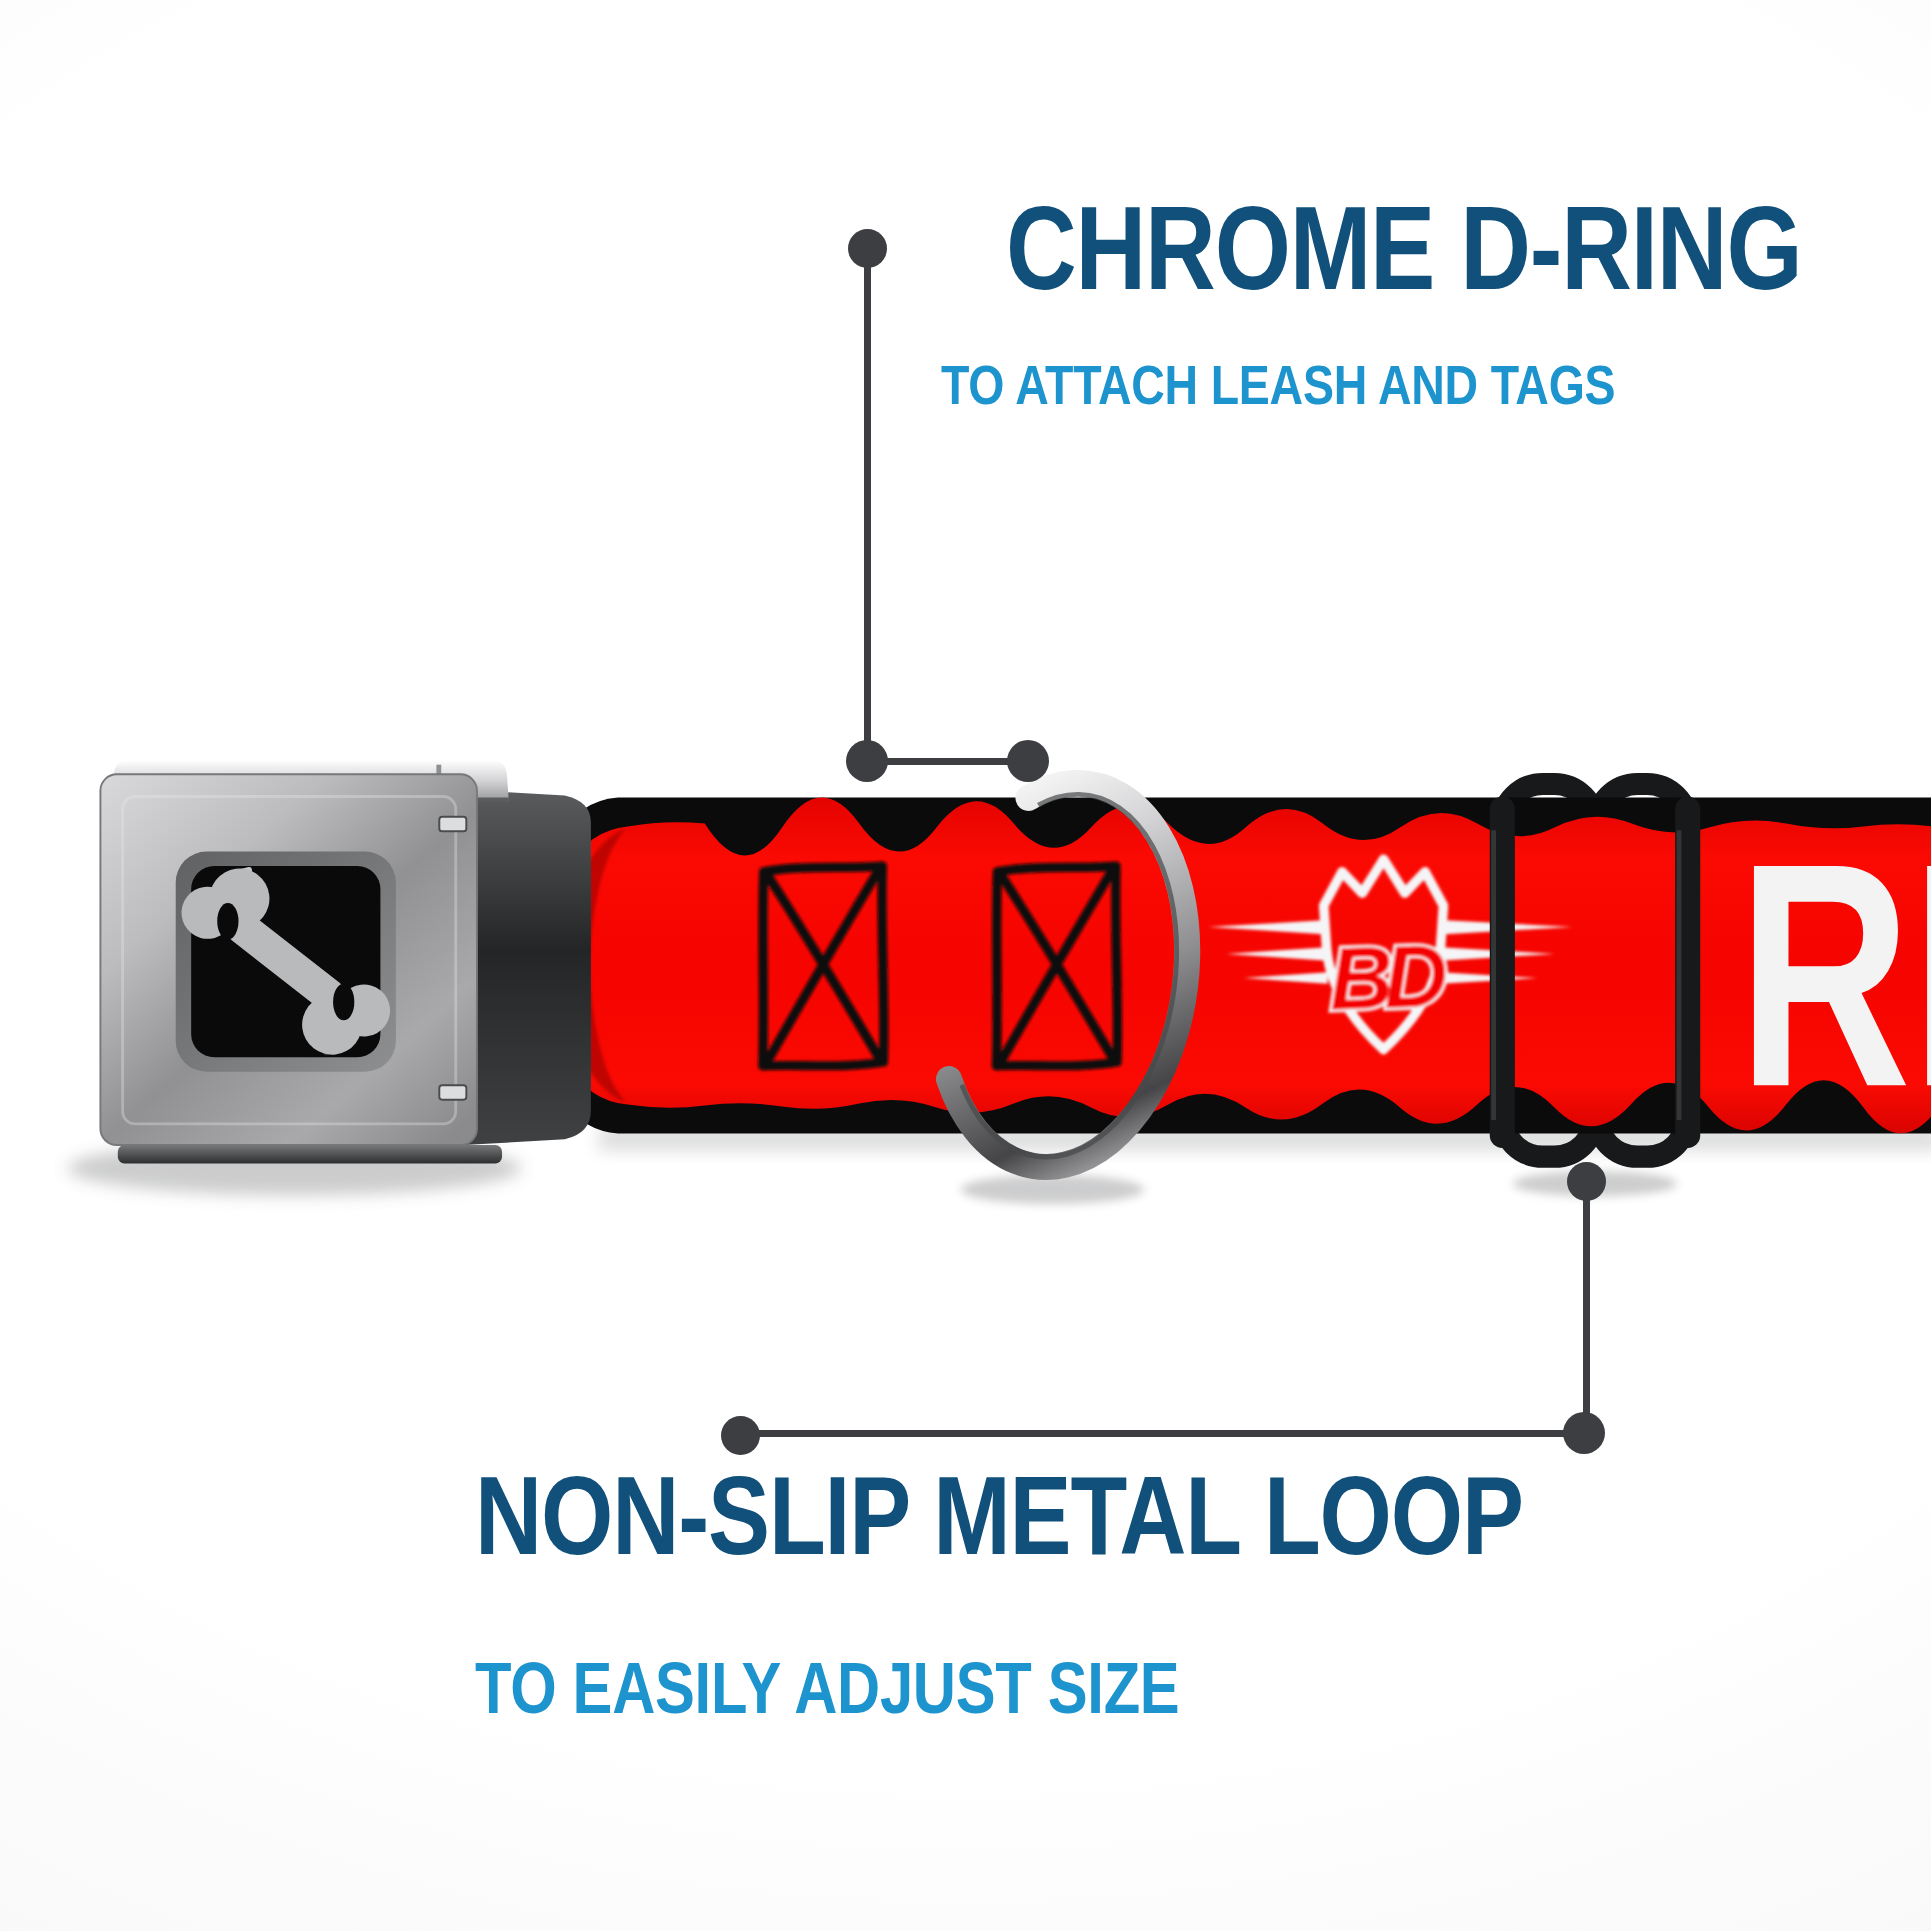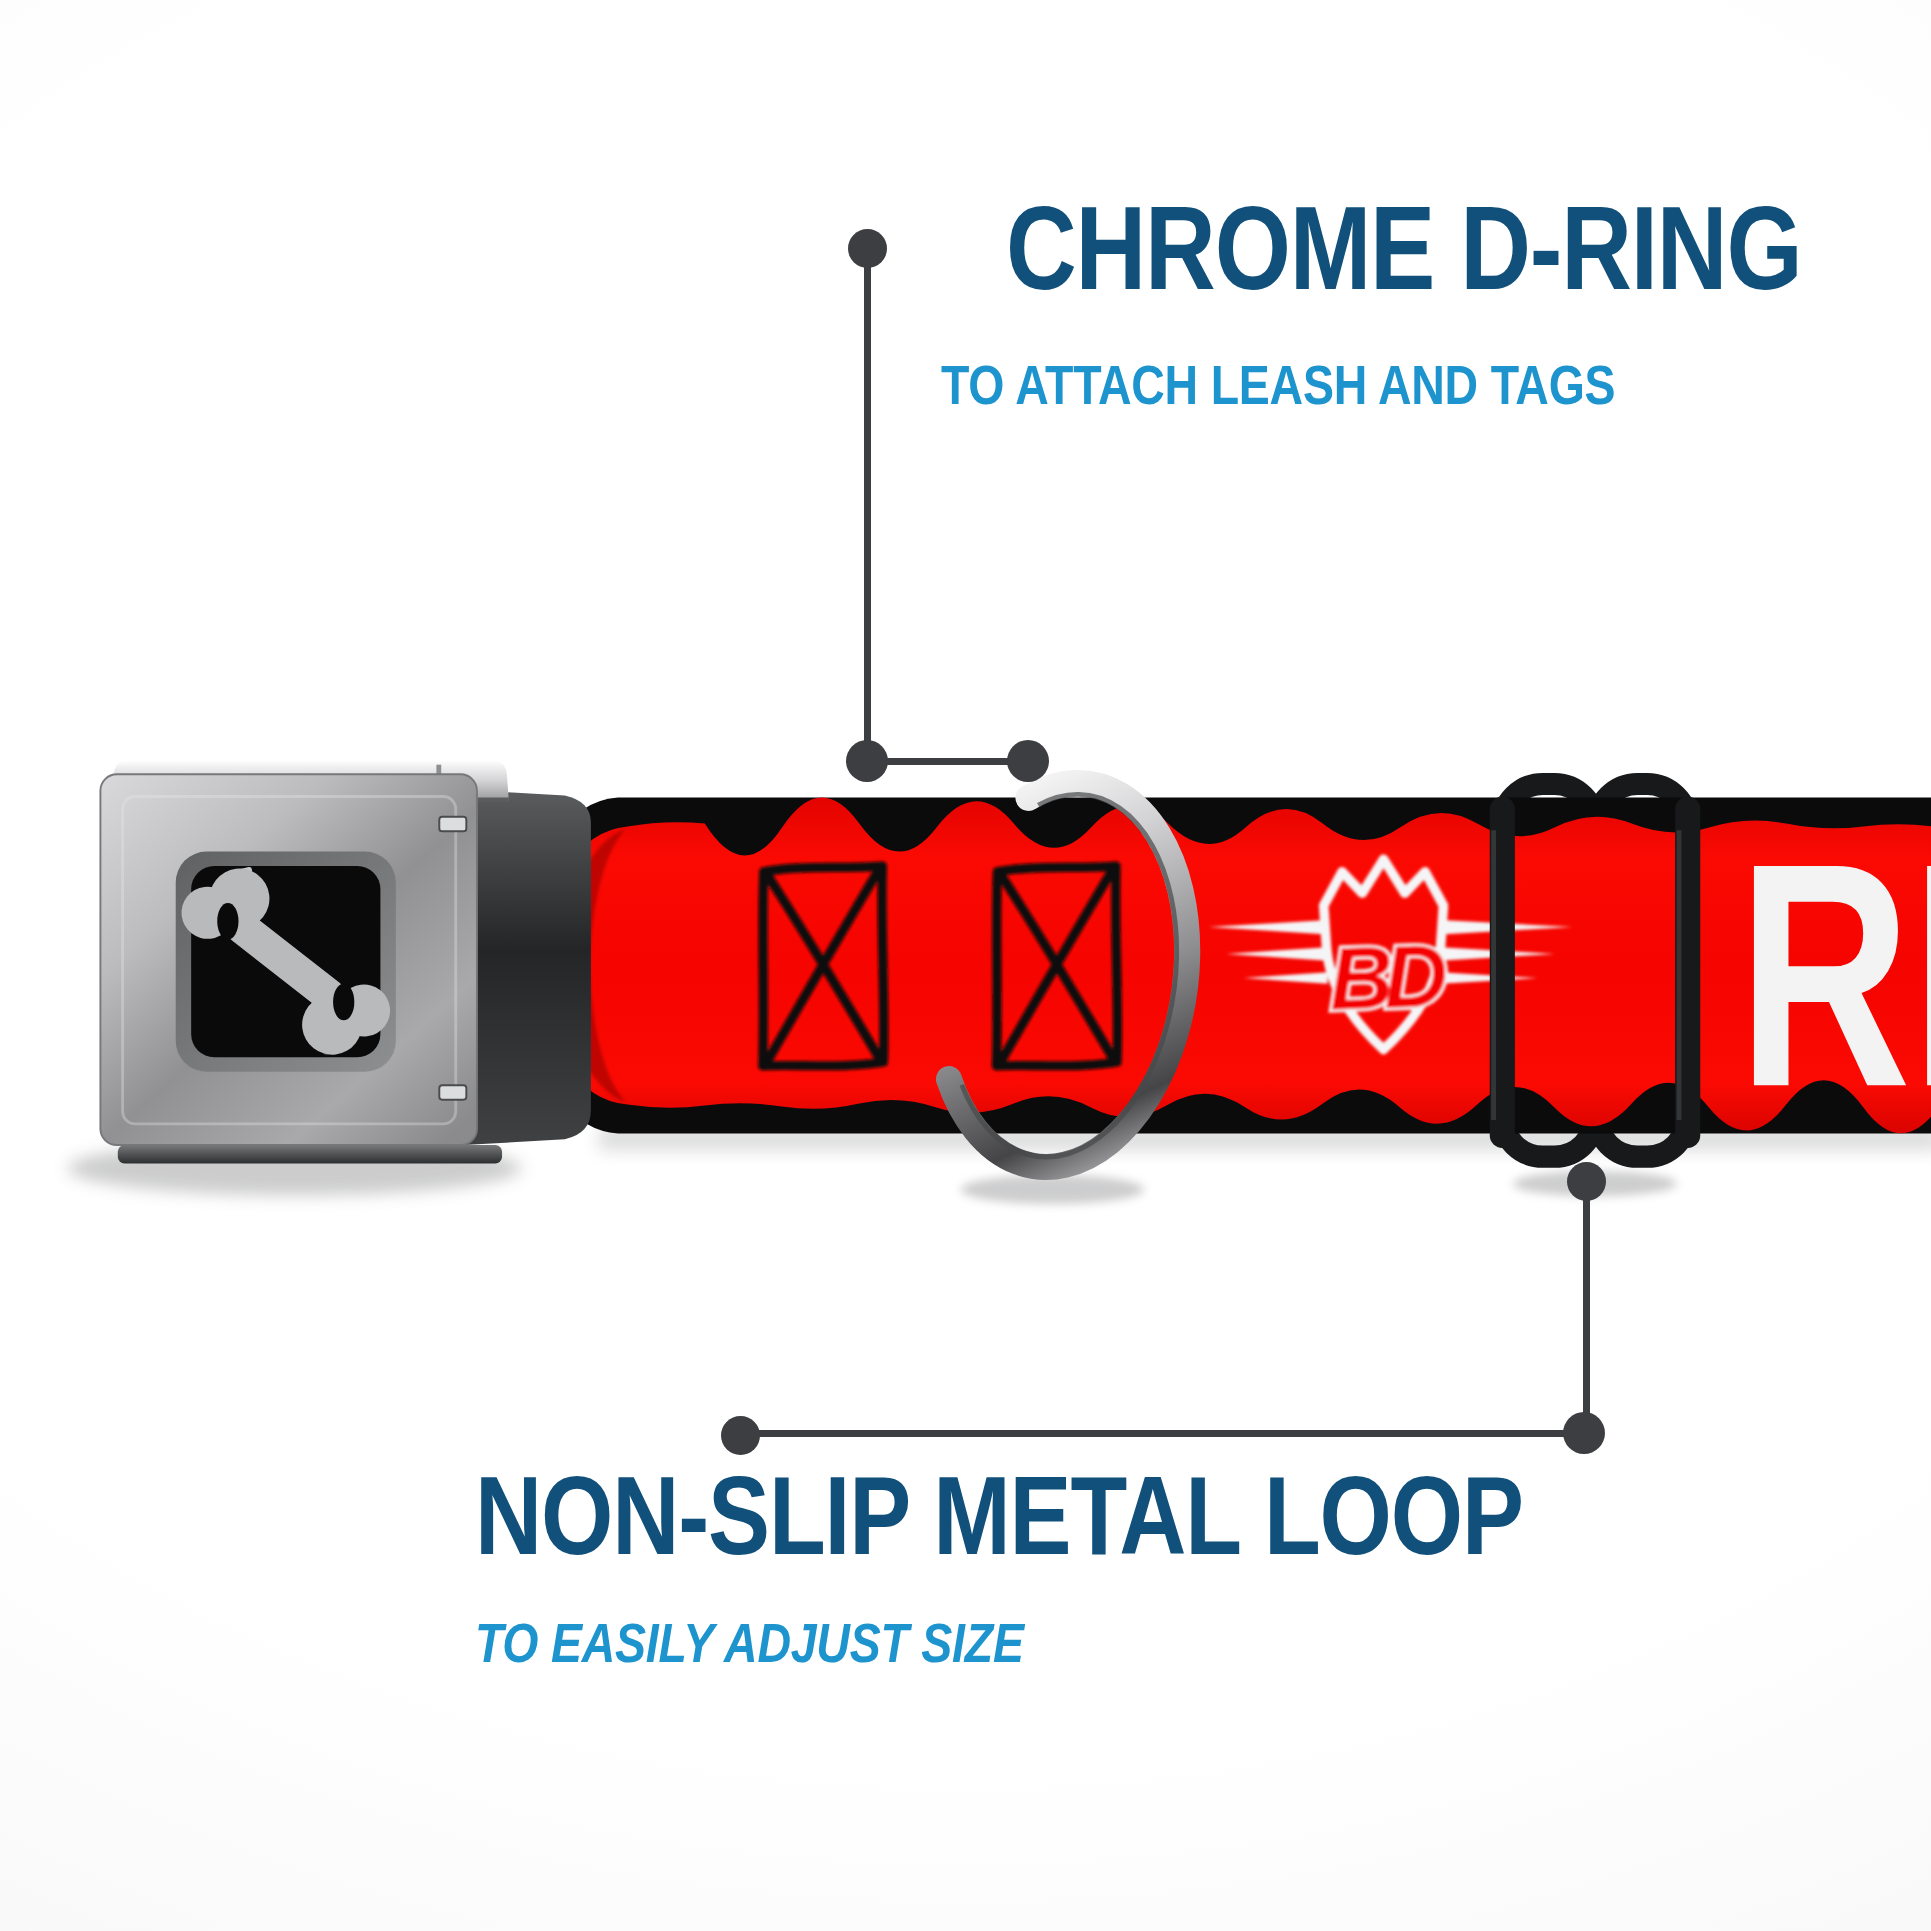--- a/index.html
+++ b/index.html
@@ -195,19 +195,19 @@
 
   <div>
     <div class="cdot" style="left:1567px;top:1162px;width:39px;height:39px;"></div>
     <div class="cline" style="left:1583px;top:1181px;width:6.8px;height:252px;"></div>
     <div class="cdot" style="left:1563px;top:1412px;width:42px;height:42px;"></div>
     <div class="cline" style="left:741px;top:1430px;width:844px;height:6.8px;"></div>
     <div class="cdot" style="left:721px;top:1416px;width:39px;height:39px;"></div>
     <div class="headline" style="left:475px;top:1460px;font-size:112px;">
       <span class="condensed">NON-SLIP METAL LOOP</span>
     </div>
-    <div class="subline" style="left:475px;top:1615px;font-size:56px;font-style:italic;">
+    <div class="subline" style="left:475px;top:1652px;font-size:72px;">
       <span class="condensed">TO EASILY ADJUST SIZE</span>
     </div>
   </div>
 
 </div>
 
 
 </body></html>

